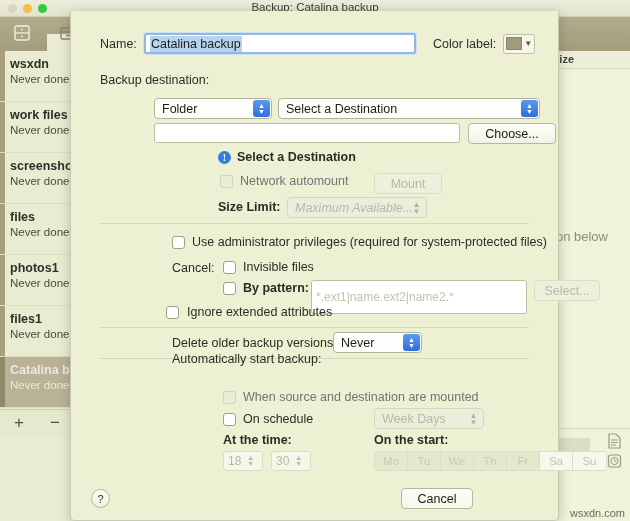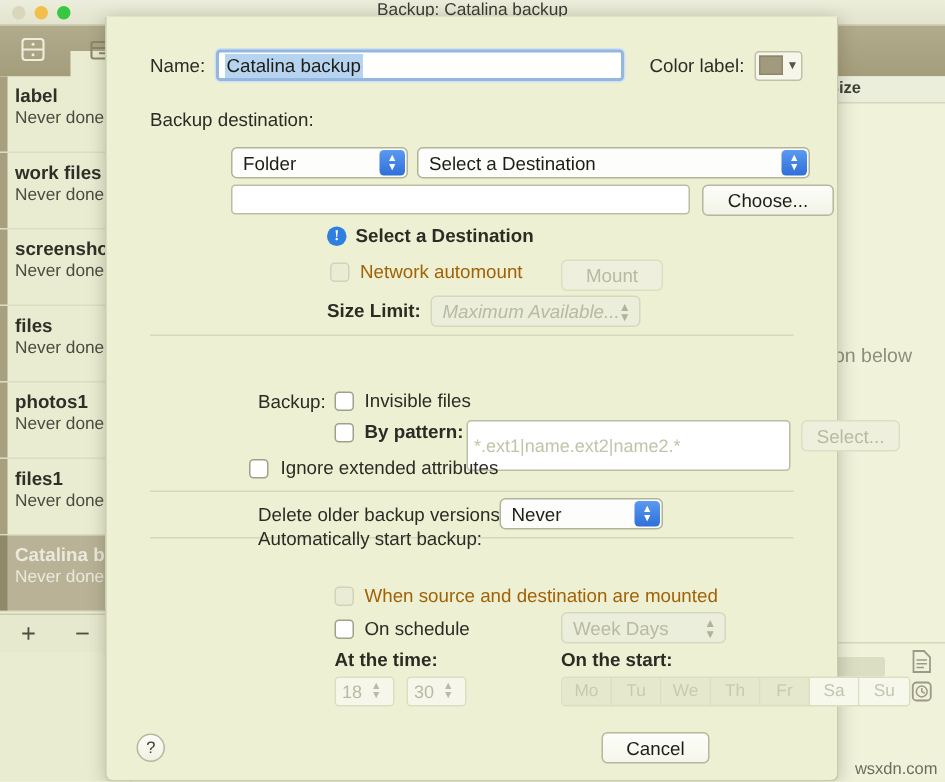--- a/index.html
+++ b/index.html
@@ -108,21 +108,21 @@
   .sheet {
     position: absolute; left: 70px; top: 11px; width: 489px; height: 510px;
     background: #eef0d4;
     border: 1px solid #c9cbb0;
     border-top: none;
     border-radius: 0 0 5px 5px;
     box-shadow: 0 2px 12px rgba(60,60,40,.28);
   }
   .row { display: flex; align-items: center; }
   .lbl { font-size: 12.5px; color: #2c2c25; }
-  .lbl.dim { color: #a16207; }
+  .lbl.dim { color: #737373; }
 
   .sep { height: 1px; background: #d6d8bd; margin: 0 12px; }
 
   
   .name-row { position: absolute; left: 29px; top: 22px; width: 440px; }
   .name-label { width: 44px; font-size: 12.5px; color: #2c2c25; }
   .tf {
     height: 21px; background: #fff; border: 1px solid #b9bba1;
     border-radius: 3px; font-size: 12.5px; color: #1d1d18;
     display: flex; align-items: center; padding: 0 4px;
@@ -260,21 +260,21 @@
           <line x1="7" y1="11.5" x2="11" y2="11.5" stroke="#8d866c" stroke-width="1.4"></line>
         </svg>
     </div>
     <div class="tb-tab-label">B</div>
   </div>
 
   <div class="sidebar">
     <div id="side-list">
         <div class="side-item">
           <div class="bar"></div>
-          <div class="side-name">label</div>
+          <div class="side-name">wsxdn</div>
           <div class="side-sub">Never done</div>
         </div>
         <div class="side-item">
           <div class="bar"></div>
           <div class="side-name">work files</div>
           <div class="side-sub">Never done</div>
         </div>
         <div class="side-item">
           <div class="bar"></div>
           <div class="side-name">screenshots</div>
@@ -375,22 +375,26 @@
     <div class="btn disabled" style="position:absolute; left:303px; top:162px; width:68px;">Mount</div>
 
     <div class="lbl" style="position:absolute; left:147px; top:189px; font-weight:bold;">Size Limit:</div>
     <div class="popup disabled" style="position:absolute; left:216px; top:186px; width:140px;font-style:italic;">
       <span>Maximum Available...</span>
       <span class="arrows">▲<br>▼</span>
     </div>
 
     <div class="sep" style="position:absolute; left:17px; right:17px; top:212px;"></div>
 
-
-    <div class="lbl" style="position:absolute; left:101px; top:250px;">Backup:</div>
+    <div class="row" style="position:absolute; left:101px; top:224px; gap:7px;">
+      <div class="cb"></div>
+      <div class="lbl">Use administrator privileges (required for system-protected files)</div>
+    </div>
+
+    <div class="lbl" style="position:absolute; left:101px; top:250px;">Cancel:</div>
     <div class="row" style="position:absolute; left:152px; top:249px; gap:7px;">
       <div class="cb"></div>
       <div class="lbl">Invisible files</div>
     </div>
 
     <div class="row" style="position:absolute; left:152px; top:270px; gap:7px;">
       <div class="cb"></div>
       <div class="lbl" style="font-weight:bold;">By pattern:</div>
     </div>
     <div class="plain-tf" style="position:absolute; left:240px; top:269px; width:216px; display:flex; align-items:center; padding:16px 4px;">
@@ -399,21 +403,21 @@
     <div class="btn disabled" style="position:absolute; left:463px; top:269px; width:66px;">Select...</div>
 
     <div class="row" style="position:absolute; left:95px; top:294px; gap:8px;">
       <div class="cb"></div>
       <div class="lbl">Ignore extended attributes</div>
     </div>
 
     <div class="sep" style="position:absolute; left:17px; right:17px; top:316px;"></div>
 
     <div class="lbl" style="position:absolute; left:101px; top:325px;">Delete older backup versions:</div>
-    <div class="popup" style="position:absolute; left:262px; top:321px; width:109px;">
+    <div class="popup" style="position:absolute; left:262px; top:321px; width:89px;">
       <span>Never</span>
       <span class="arrows">▲<br>▼</span>
     </div>
 
     <div class="sep" style="position:absolute; left:17px; right:17px; top:347px;"></div>
 
     <div class="section-title" style="left:101px; top:341px;">Automatically start backup:</div>
 
     <div class="row" style="position:absolute; left:152px; top:379px; gap:7px;">
       <div class="cb disabled"></div>

